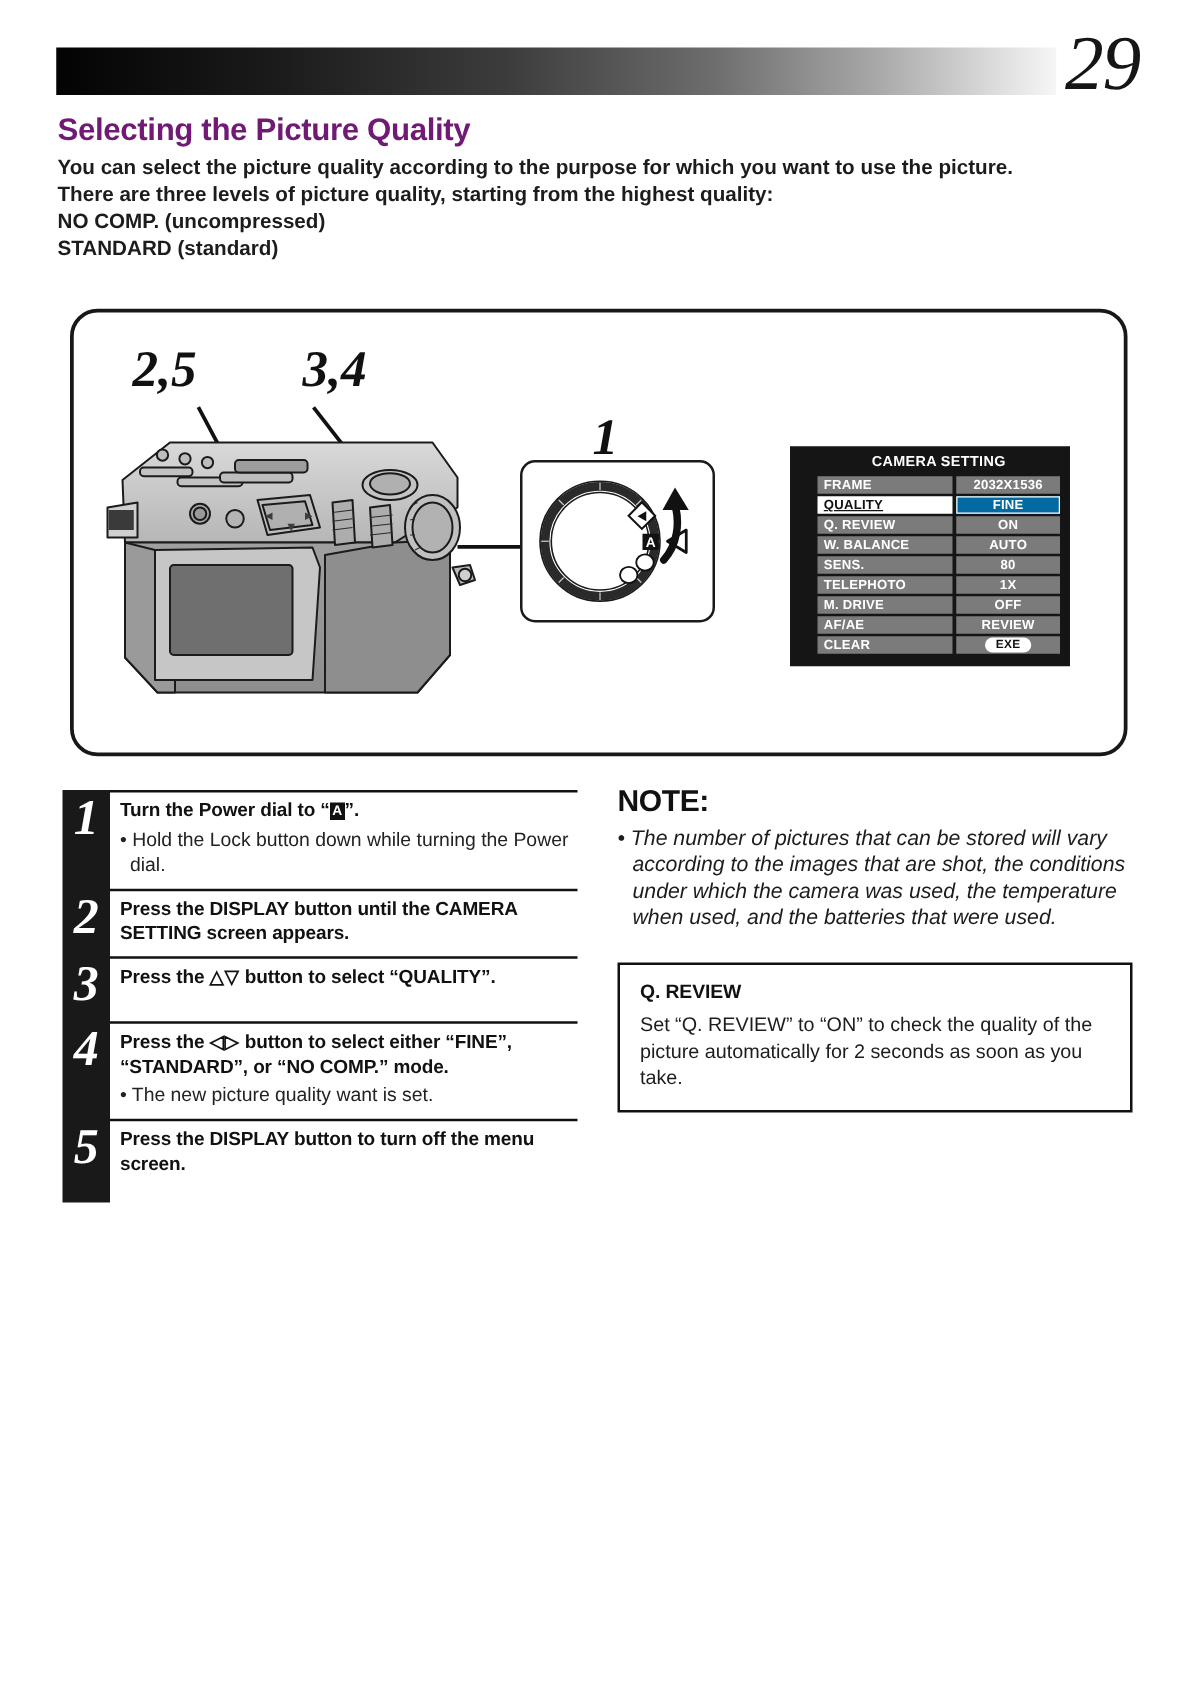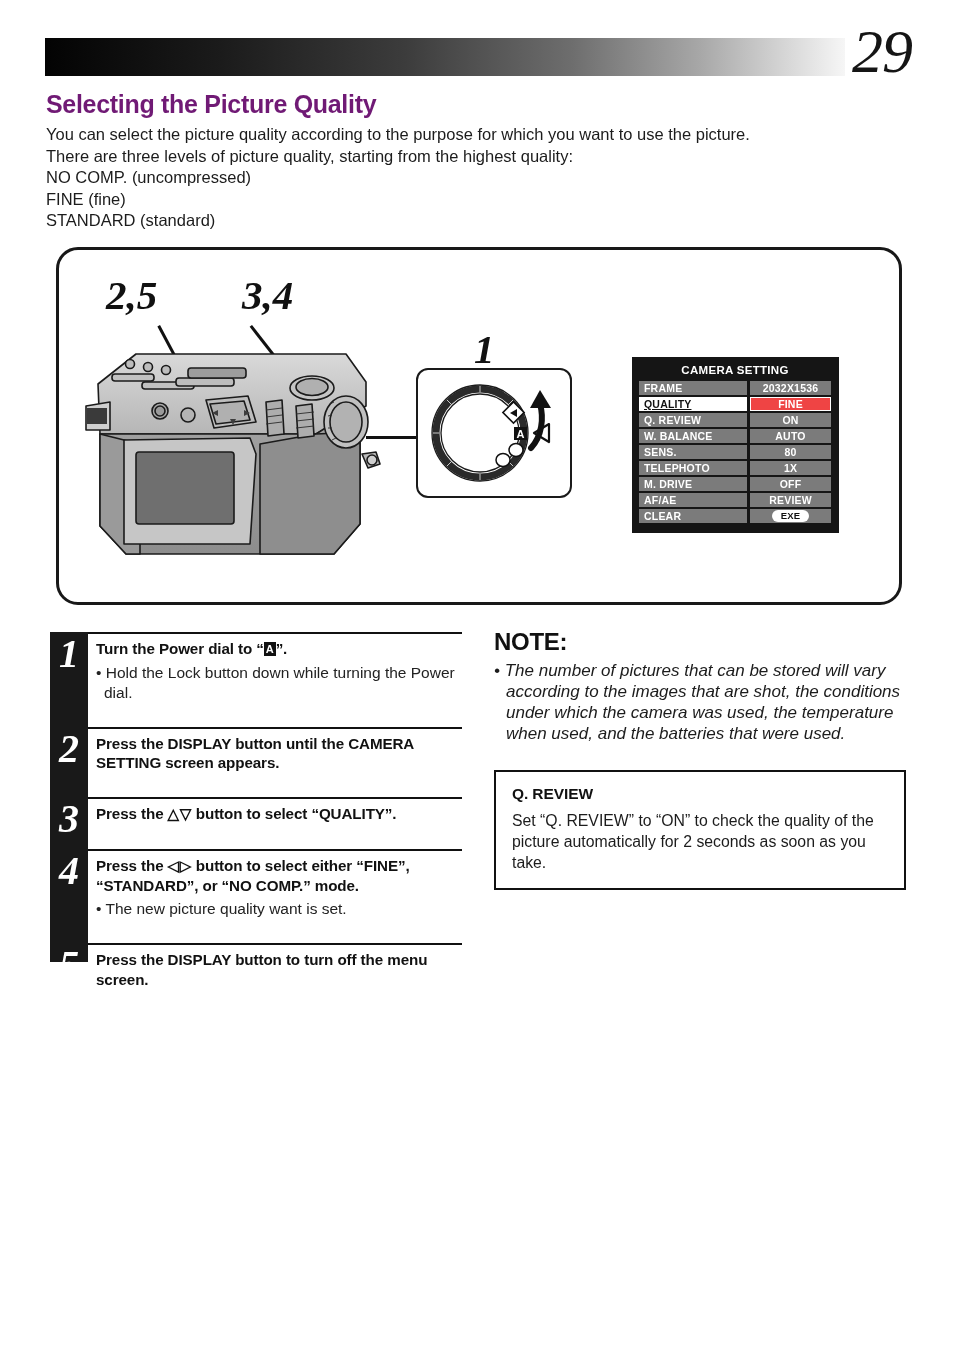--- a/index.html
+++ b/index.html
@@ -49,20 +49,21 @@
     color: #701a75;
   }
   #intro {
     position: absolute;
     left: 46px;
     top: 124px;
     width: 870px;
     font-size: 16.5px;
     line-height: 21.5px;
     color: #1c1c1c;
+    font-weight: bold;
   }
   #intro div { white-space: nowrap; }
 
   
   #illustration {
     position: absolute;
     left: 56px;
     top: 247px;
     width: 846px;
     height: 358px;
@@ -120,23 +121,23 @@
     width: 52px;
     height: 3.4px;
     background: #111;
   }
 
   
   #osd {
     position: absolute;
     left: 632px;
     top: 357px;
-    width: 207px;
+    width: 224px;
     background: #151515;
-    padding: 5px 8px 8px 7px;
+    padding: 5px 8px 8px 22px;
     box-sizing: border-box;
     font-family: "Liberation Sans", sans-serif;
   }
   #osd-title {
     text-align: center;
     color: #ffffff;
     font-size: 11.5px;
     font-weight: bold;
     letter-spacing: 0.3px;
     padding: 2px 0 5px 0;
@@ -170,21 +171,21 @@
     align-items: center;
     justify-content: center;
     box-sizing: border-box;
   }
   .osd-row.selected .osd-label {
     background: #ffffff;
     color: #111111;
     text-decoration: underline;
   }
   .osd-row.selected .osd-value {
-    background: #ef4444;
+    background: #0369a1;
     border: 1.5px solid #ffffff;
     color: #ffffff;
   }
   .osd-exe {
     background: #ffffff;
     color: #111111;
     border-radius: 7px;
     font-size: 9.5px;
     font-weight: bold;
     padding: 0px 9px;
@@ -220,21 +221,21 @@
     font-size: 40px;
     line-height: 40px;
     text-align: center;
     padding-top: 2px;
     box-sizing: border-box;
   }
   .step-body {
     flex: 1;
     padding-left: 8px;
     padding-top: 5px;
-    padding-bottom: 24px;
+    padding-bottom: 8px;
     border-top: 2.4px solid #111;
     box-sizing: border-box;
   }
   .step:first-child .step-body { border-top: 2.4px solid #111; }
   .step-head {
     font-size: 15.2px;
     font-weight: bold;
     line-height: 19.5px;
     color: #111;
     letter-spacing: -0.1px;
@@ -305,21 +306,20 @@
 <body>
 
 <div id="header-band"></div>
 <div id="page-number">29</div>
 
 <div id="title">Selecting the Picture Quality</div>
 <div id="intro">
   <div>You can select the picture quality according to the purpose for which you want to use the picture.</div>
   <div>There are three levels of picture quality, starting from the highest quality:</div>
   <div>NO COMP. (uncompressed)</div>
-  <div>FINE (fine)</div>
   <div>STANDARD (standard)</div>
 </div>
 
 <div id="illustration"></div>
 
 <div class="callout-num" id="callout-25">2,5</div>
 <div class="callout-num" id="callout-34">3,4</div>
 <div class="callout-num" id="callout-1">1</div>
 
 <div class="leader" id="leader-25"></div>

